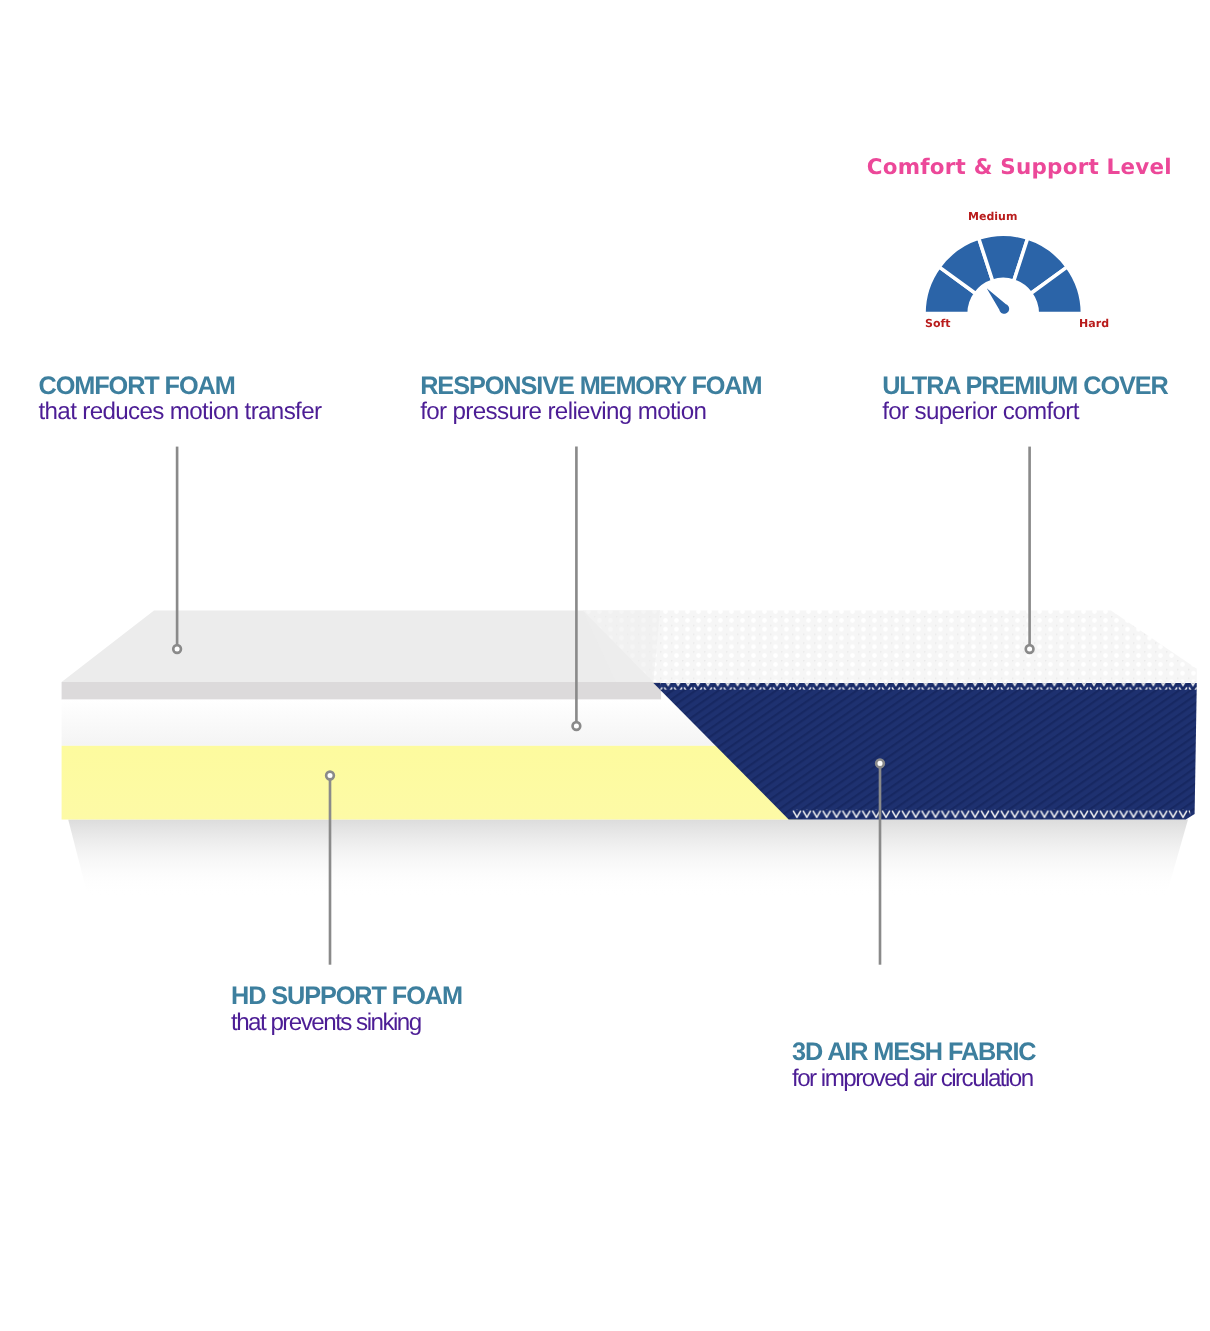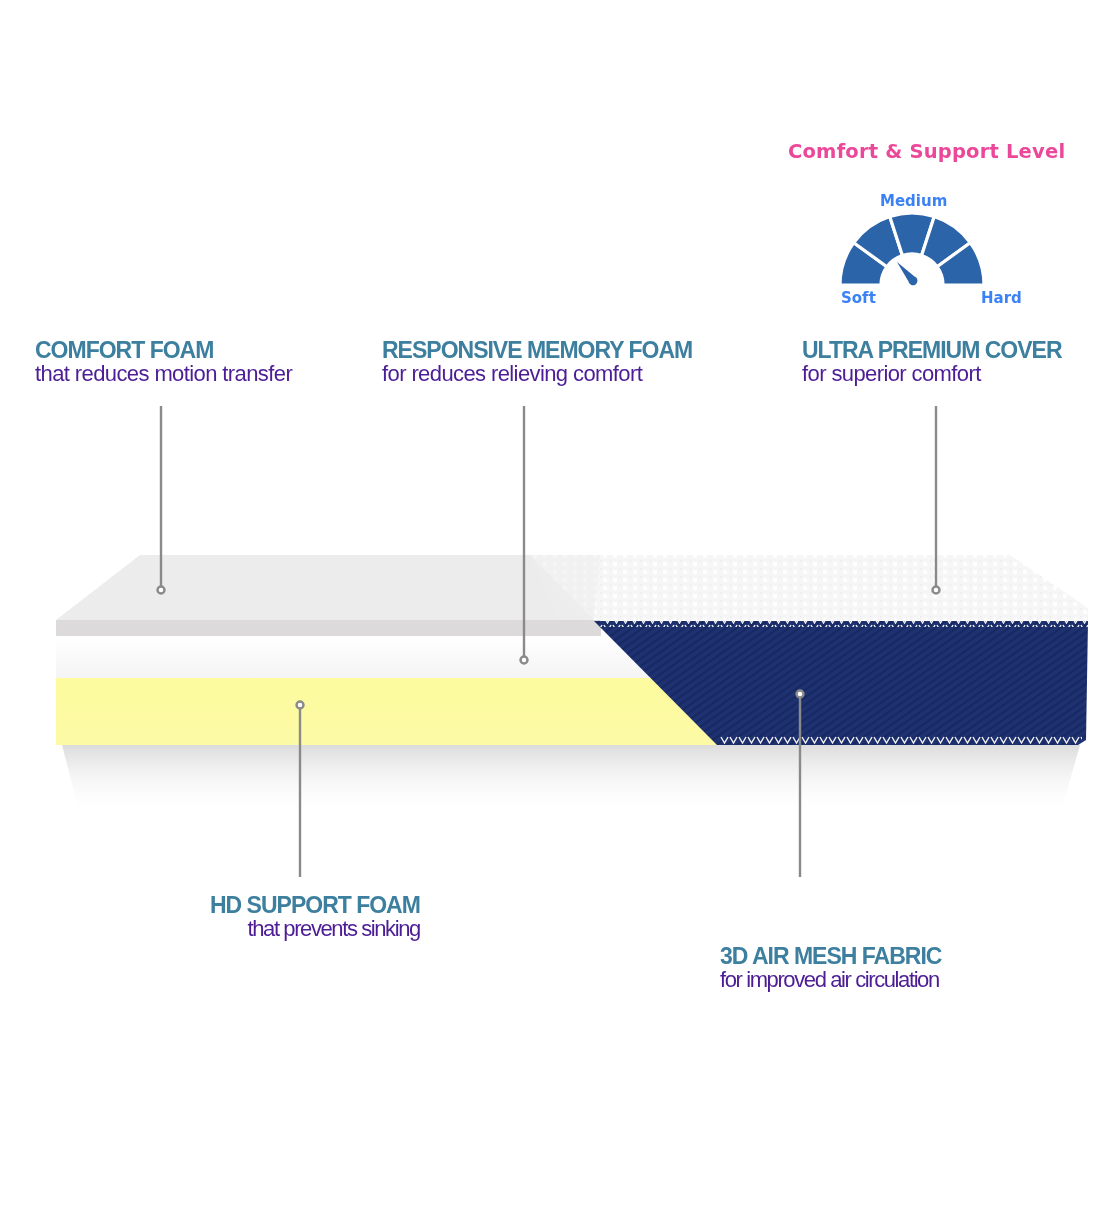--- a/index.html
+++ b/index.html
@@ -1,35 +1,35 @@
 <!DOCTYPE html>
 <html><head>
 <meta charset="utf-8">
 <style>
   html, body { margin:0; padding:0; background:#ffffff; }
   body { width:1100px; height:1210px; position:relative; overflow:hidden; font-family:"Liberation Sans", sans-serif; }
   .abs { position:absolute; }
 
   
   .gauge-title { left:788px; top:140px; font-family:"DejaVu Sans", sans-serif; font-weight:bold; font-size:19.5px; color:#ec4899; letter-spacing:0.2px; white-space:nowrap; }
-  .gauge-lbl { font-family:"DejaVu Sans", sans-serif; font-weight:bold; font-size:15px; color:#3b82f6; white-space:nowrap;text-align:right; }
+  .gauge-lbl { font-family:"DejaVu Sans", sans-serif; font-weight:bold; font-size:10px; color:#b91c1c; white-space:nowrap;text-align:right; }
   .gauge-medium { left:880px; top:192px; }
   .gauge-soft { left:841px; top:289px; }
   .gauge-hard { left:945px; top:289px;margin-left:36px; }
   .gauge-svg { left:836px; top:210px; width:152px; height:80px; }
 
   
   .callout { white-space:nowrap; }
   .callout .h { font-family:"Liberation Sans", sans-serif; font-size:23px; color:#3d7f9e; letter-spacing:-1px; line-height:24px; display:block;font-weight:bold; }
   .callout .s { font-family:"Liberation Sans", sans-serif; font-size:22px; color:#4c1d95; letter-spacing:-0.6px; line-height:24px; display:block; }
   .callout.narrow .s { letter-spacing:-1.4px; }
   .c-comfort { left:35px; top:338px; }
   .c-memory  { left:382px; top:338px; }
   .c-cover   { left:802px; top:338px; }
-  .c-hd      { left:210px; top:893px;text-align:right; }
+  .c-hd      { left:210px; top:893px; }
   .c-mesh    { left:720px; top:944px; }
 
   .mattress-svg { left:0; top:530px; width:1100px; height:300px; }
   .leader-svg { left:0; top:0; width:1100px; height:1210px; pointer-events:none; }
 </style>
 </head>
 <body>
 
 <div class="abs gauge-title">Comfort &amp; Support Level</div>
 <div class="abs gauge-lbl gauge-medium">Medium</div>
@@ -49,21 +49,21 @@
 
 <div class="abs gauge-lbl gauge-soft">Soft</div>
 <div class="abs gauge-lbl gauge-hard">Hard</div>
 
 <div class="abs callout c-comfort">
   <span class="h">COMFORT FOAM</span>
   <span class="s">that reduces motion transfer</span>
 </div>
 <div class="abs callout c-memory">
   <span class="h">RESPONSIVE MEMORY FOAM</span>
-  <span class="s">for reduces relieving comfort</span>
+  <span class="s">for pressure relieving motion</span>
 </div>
 <div class="abs callout c-cover">
   <span class="h">ULTRA PREMIUM COVER</span>
   <span class="s">for superior comfort</span>
 </div>
 
 <svg class="abs mattress-svg" viewBox="0 530 1100 300" xmlns="http://www.w3.org/2000/svg">
   <defs>
     <linearGradient id="shadow" x1="0" y1="0" x2="0" y2="1">
       <stop offset="0" stop-color="#d8d8d8" stop-opacity="0.9"></stop>

